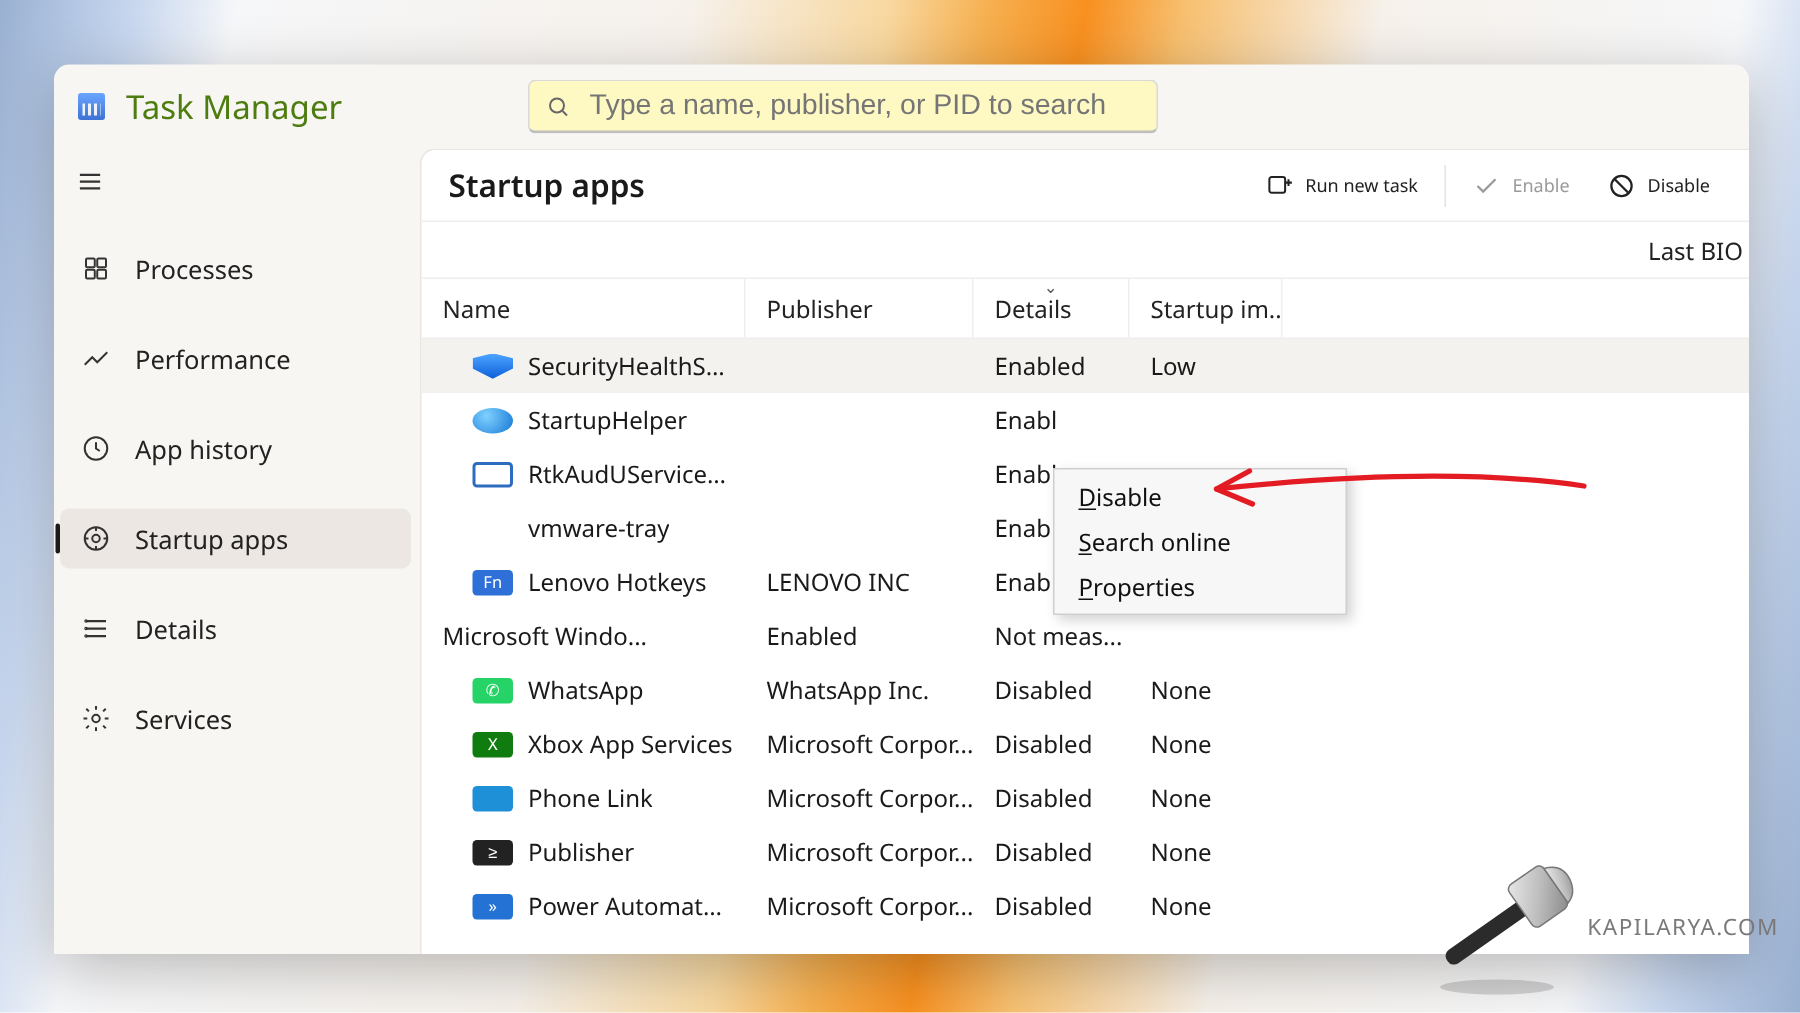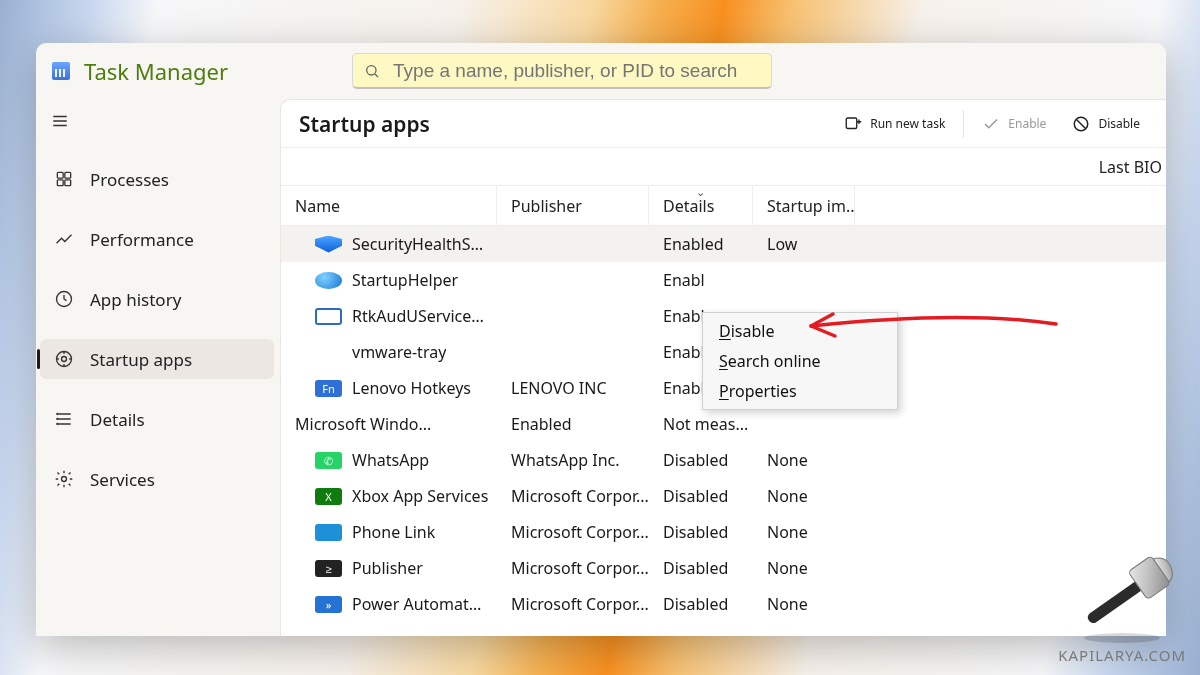--- a/index.html
+++ b/index.html
@@ -281,21 +281,20 @@
     z-index: 6;
     pointer-events: none;
   }
 
   
   .watermark {
     position: absolute;
     right: 14px;
     bottom: 10px;
     display: flex;
-    flex-direction: column;
     align-items: center;
     gap: 0;
     z-index: 10;
   }
   .watermark svg { width: 120px; height: 95px; }
   .watermark .wm-text {
     font-size: 15px;
     letter-spacing: 1px;
     color: #7a7a7a;
   }

